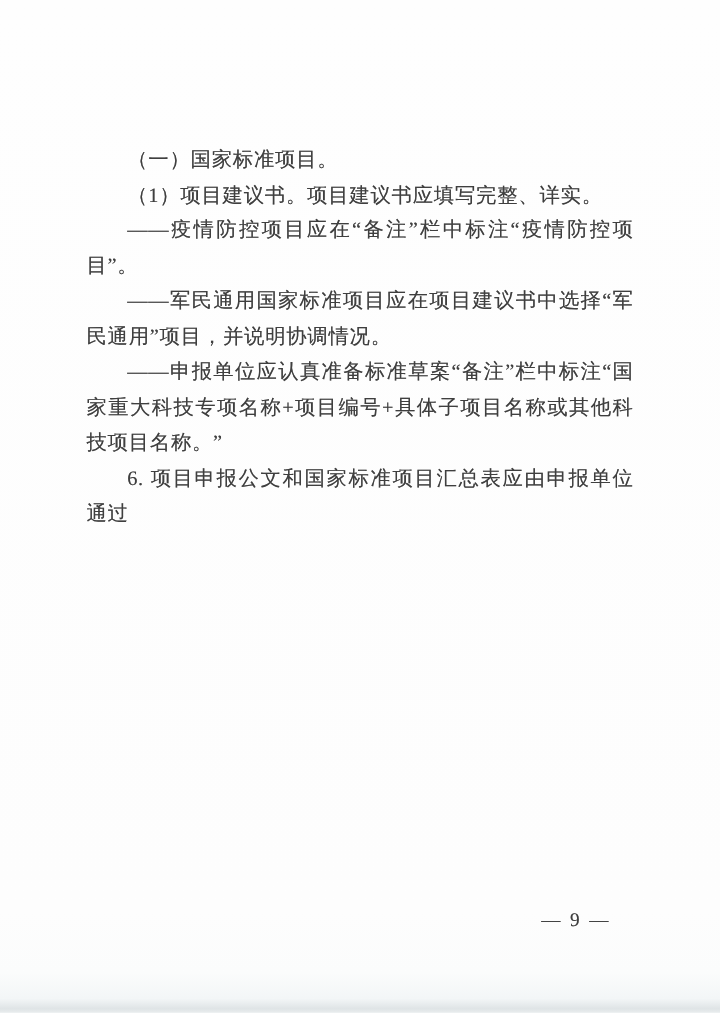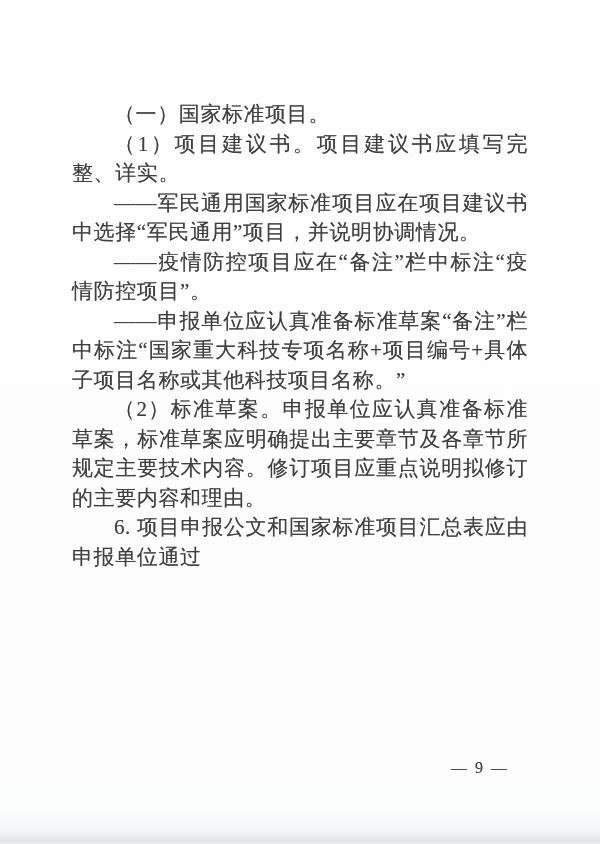--- a/index.html
+++ b/index.html
@@ -22,24 +22,24 @@
       #fdfdfd 90%,
       #fbfcfc 96%,
       #f3f6f7 98.6%,
       #dfe4e6 99.6%,
       #e9edee 100%);
     overflow: hidden;
   }
   .content {
     position: absolute;
     left: 72px;
-    top: 100px;
+    top: 118px;
     width: 456px;
     color: var(--text-color, #3f3f3f);
-    font-size: 21px;
+    font-size: 17px;
     line-height: 29.5px;
     letter-spacing: 0.6px;
     text-shadow: 0 0 0.4px rgba(60,60,60,0.55);
     font-family: Liberation Serif, serif;
   }
   .content p {
     margin: 0;
     padding: 0;
     text-indent: 2em;
     text-align: justify;
@@ -58,20 +58,19 @@
     text-shadow: 0 0 0.4px rgba(60,60,60,0.55);
   }
 </style>
 </head>
 <body>
 
 <div class="page">
   <div class="content">
     <p>（一）国家标准项目。</p>
     <p>（1）项目建议书。项目建议书应填写完整、详实。</p>
+    <p>——疫情防控项目应在“备注”栏中标注“疫情防控项目”。</p>
     <p>——军民通用国家标准项目应在项目建议书中选择“军民通用”项目，并说明协调情况。</p>
-    <p>——疫情防控项目应在“备注”栏中标注“疫情防控项目”。</p>
     <p>——申报单位应认真准备标准草案“备注”栏中标注“国家重大科技专项名称+项目编号+具体子项目名称或其他科技项目名称。”</p>
-    <p>（2）标准草案。申报单位应认真准备标准草案，标准草案应明确提出主要章节及各章节所规定主要技术内容。修订项目应重点说明拟修订的主要内容和理由。</p>
     <p>6. 项目申报公文和国家标准项目汇总表应由申报单位通过</p>
   </div>
   <div class="page-number">— 9 —</div>
 </div>
 
 </body></html>

